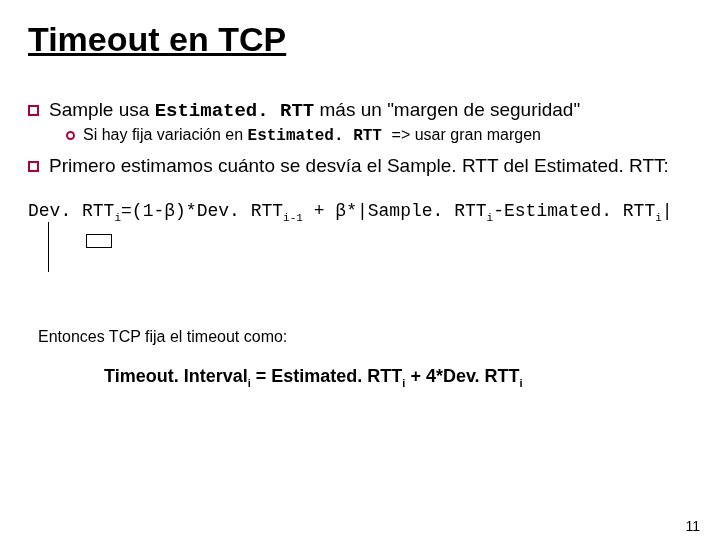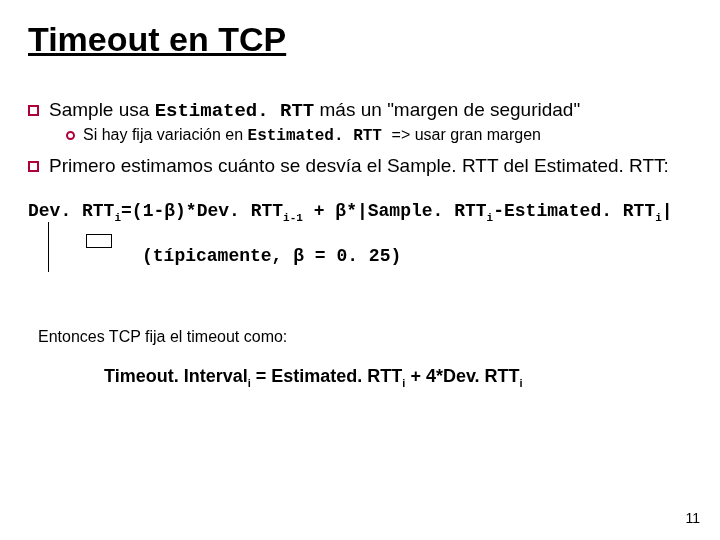--- a/index.html
+++ b/index.html
@@ -50,21 +50,21 @@
       margin-top: 5px;
       margin-right: 8px;
       flex-shrink: 0;
     }
     .mono {
       font-family: "Courier New", Courier, monospace;
       font-weight: bold;
     }
     .formula-row {
       font-family: "Courier New", Courier, monospace;
-      font-weight: bold;
+      font-weight: normal;
       font-size: 18px;
       margin-top: 24px;
       margin-bottom: 10px;
       white-space: nowrap;
     }
     .formula-row .sub-i {
       font-size: 11px;
       vertical-align: sub;
       font-family: inherit;
     }
@@ -111,21 +111,21 @@
       font-family: Liberation Sans, sans-serif;
       font-weight: bold;
       font-size: 18px;
       margin-top: 20px;
       margin-left: 76px;
     }
     .formula2 .sub-i { font-size: 11px; vertical-align: sub; }
     .pagenum {
       position: absolute;
       right: 20px;
-      bottom: 14px;
+      bottom: 6px;
       font-size: 14px;
       font-family: Arial, sans-serif;
     }
     .text-content { flex: 1; }
   </style>
 </head>
 <body>
 
 <div class="title">Timeout en TCP</div>
 
@@ -151,21 +151,20 @@
 <div class="formula-row">
   <span>Dev. RTT</span><span class="sub-i">i</span><span>=(1-</span><span>β</span><span>)*Dev. RTT</span><span class="sub-i">i-1</span><span> + </span><span>β</span><span>*|Sample. RTT</span><span class="sub-i">i</span><span>-Estimated. RTT</span><span class="sub-i">i</span><span>|</span>
 </div>
 
 <div class="mid-row">
   <div class="callout-line-wrap">
     <div class="callout-line"></div>
   </div>
   <div class="note-box">
   </div>
-  <div class="typical">(típicamente, β = 0. 25)</div>
 </div>
 
 <div class="entonces">Entonces TCP fija el timeout como:</div>
 
 <div class="formula2">
   <span>Timeout. Interval</span><span class="sub-i">i</span><span> = Estimated. RTT</span><span class="sub-i">i</span><span> + 4*Dev. RTT</span><span class="sub-i">i</span>
 </div>
 
 <div class="pagenum">11</div>
 

